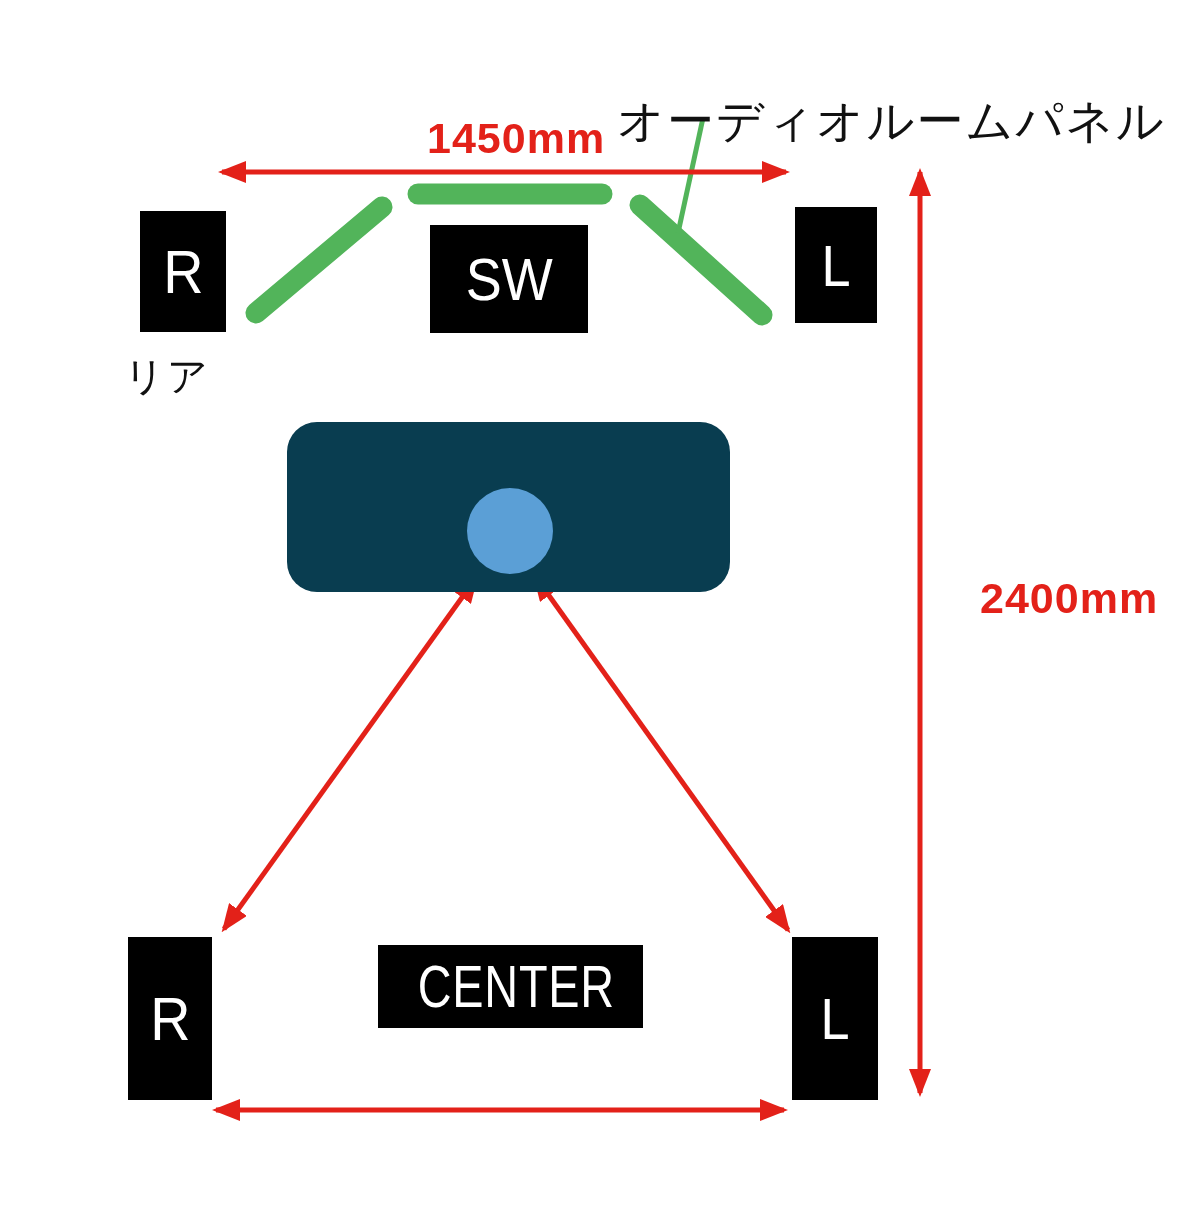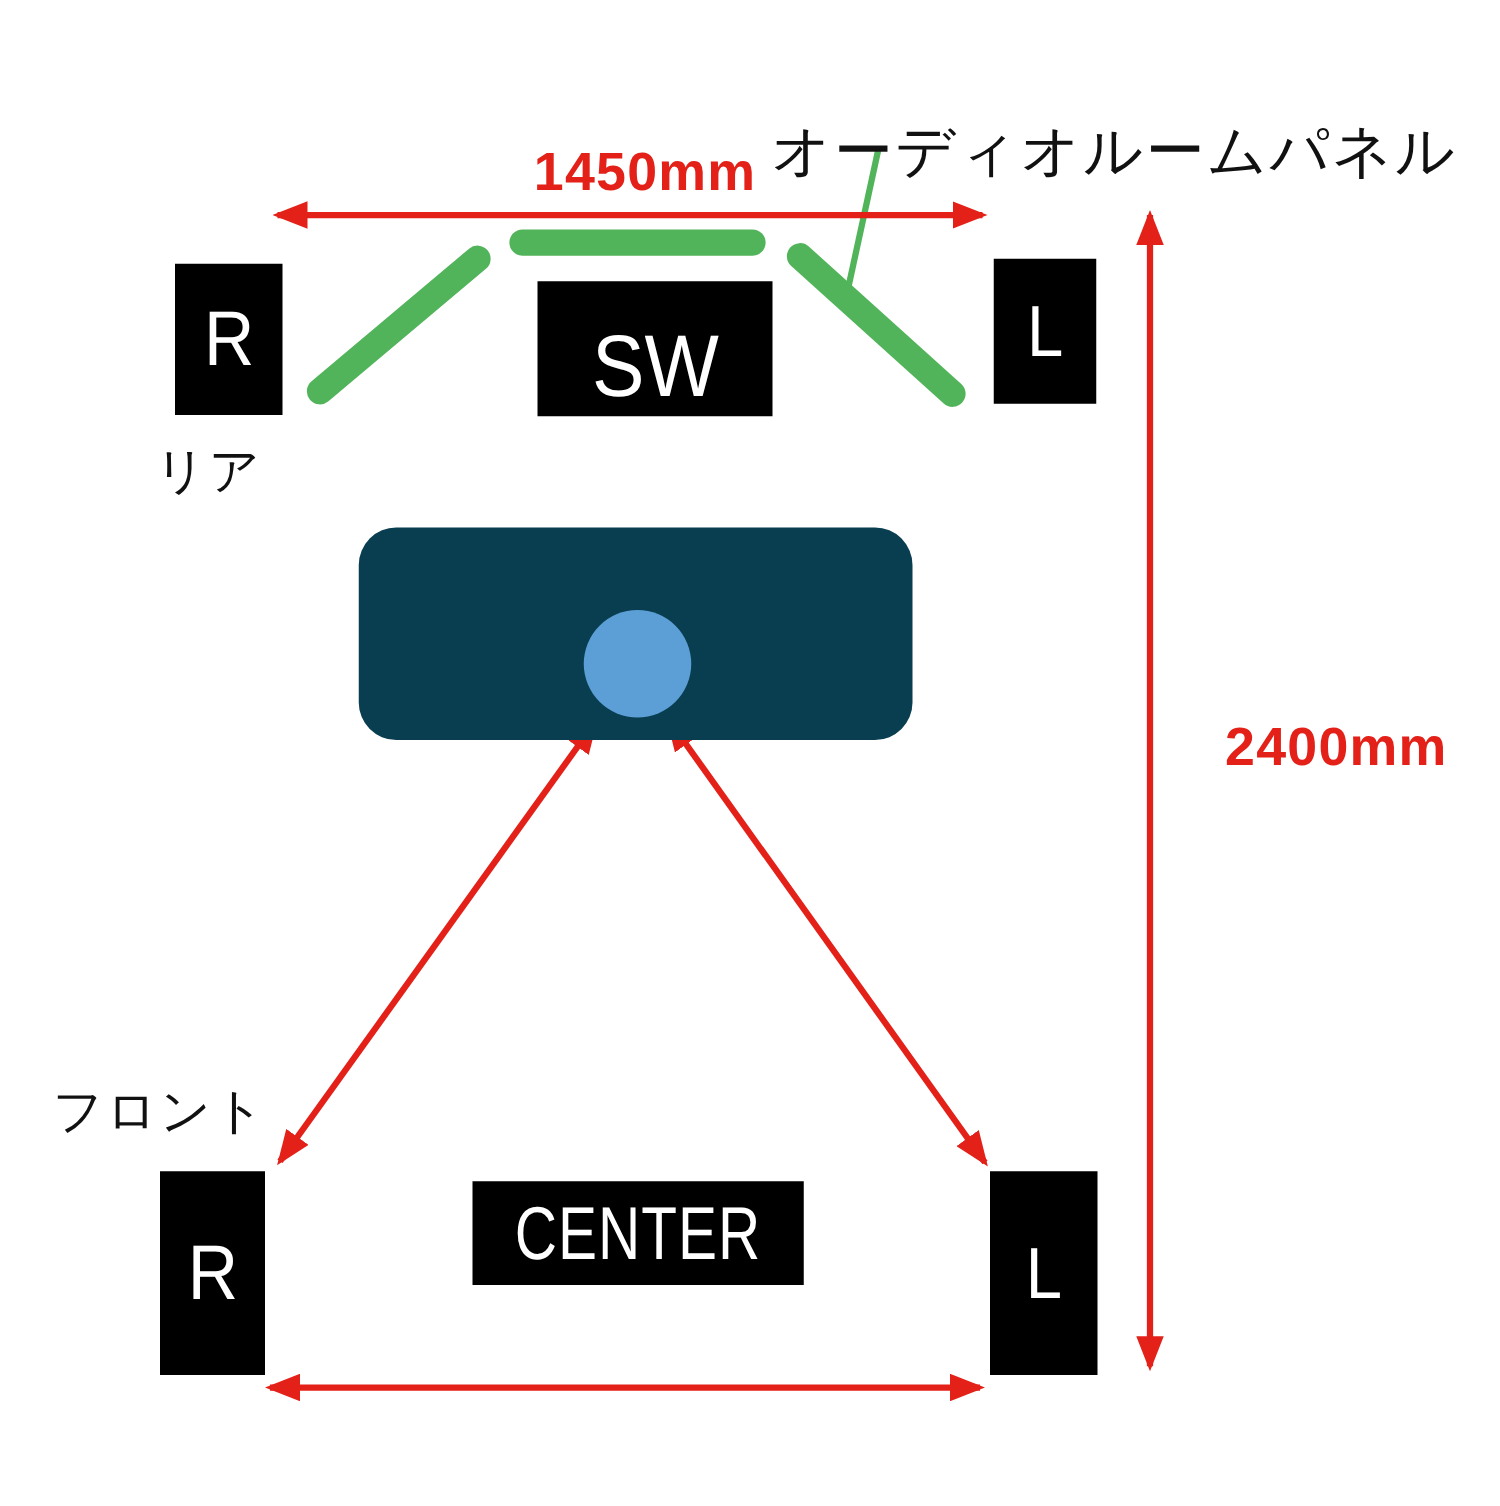--- a/index.html
+++ b/index.html
@@ -31,24 +31,24 @@
     position:absolute;left:467px;top:488px;width:86px;height:86px;
     border-radius:50%;background:var(--head);
   }
   .spk{
     position:absolute;background:var(--box);color:#ffffff;
     display:flex;align-items:center;justify-content:center;
   }
   .spk .glyph{display:inline-block;transform:scaleX(0.9);font-weight:normal;}
   .spk .glyph.cond{transform:scaleX(0.78);letter-spacing:1px;}
   .spk-rear-r{left:140px;top:211px;width:86px;height:121px;font-size:62px;}
-  .spk-sw{left:430px;top:225px;width:188px;height:108px;font-size:70px;align-items:flex-end;}
+  .spk-sw{left:430px;top:225px;width:158px;height:108px;font-size:60px;}
   .spk-rear-l{left:795px;top:207px;width:82px;height:116px;font-size:58px;}
   .spk-front-r{left:128px;top:937px;width:84px;height:163px;font-size:62px;}
-  .spk-center{left:378px;top:945px;width:265px;height:83px;font-size:60px;}
+  .spk-center{left:378px;top:945px;width:265px;height:83px;font-size:60px;justify-content:flex-end;}
   .spk-front-l{left:792px;top:937px;width:86px;height:163px;font-size:58px;}
   .jp-label{
     position:absolute;color:var(--ink);
     font-size:40px;letter-spacing:2px;white-space:nowrap;
   }
   .label-panel{left:617px;top:58px;font-size:47px;margin-top:32px;}
   .label-rear{left:124px;top:349px;}
   .label-front{left:42px;top:861px;}
   .dim-text{
     position:absolute;color:var(--red);font-weight:bold;
@@ -102,18 +102,17 @@
   </div>
   <div class="spk spk-center">
     <span class="glyph cond">CENTER</span>
   </div>
   <div class="spk spk-front-l">
     <span class="glyph">L</span>
   </div>
 
   <div class="jp-label label-panel">オーディオルームパネル</div>
   <div class="jp-label label-rear">リア</div>
-  <div class="jp-label label-front">フロント</div>
 
   <div class="dim-text dim-1450">1450mm</div>
   <div class="dim-text dim-2400">2400mm</div>
 
 </div>
 
 </body></html>

